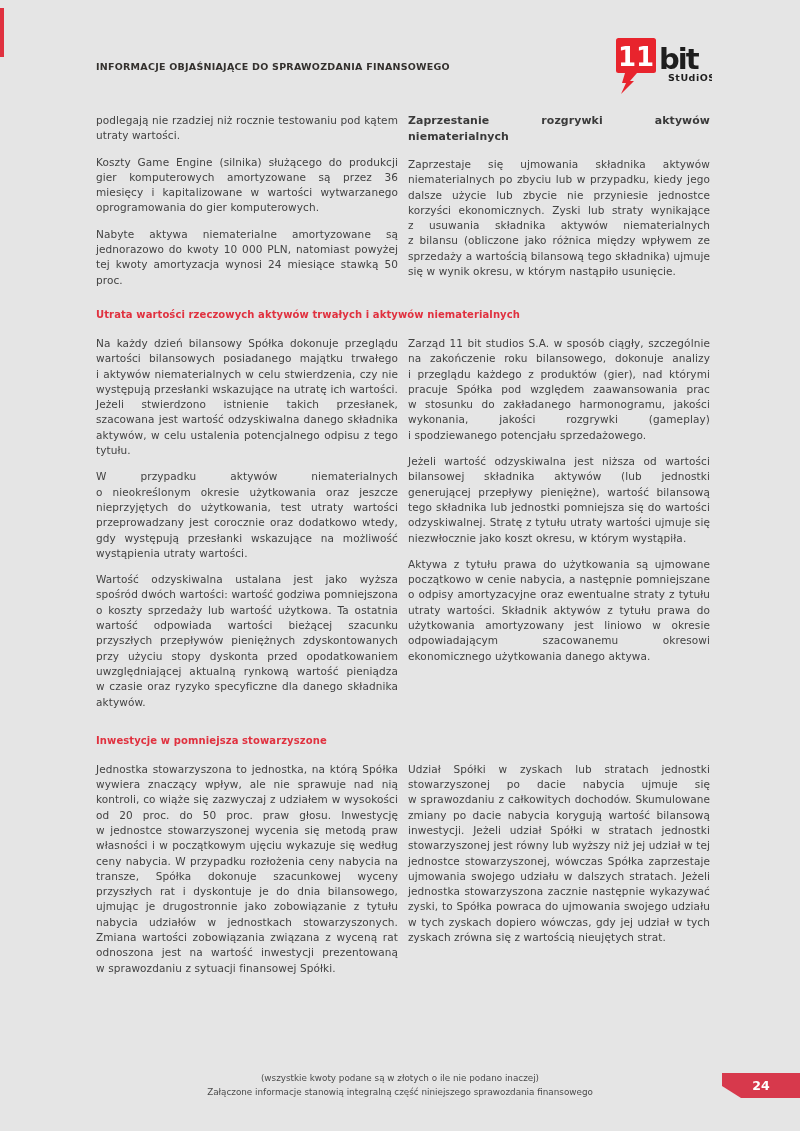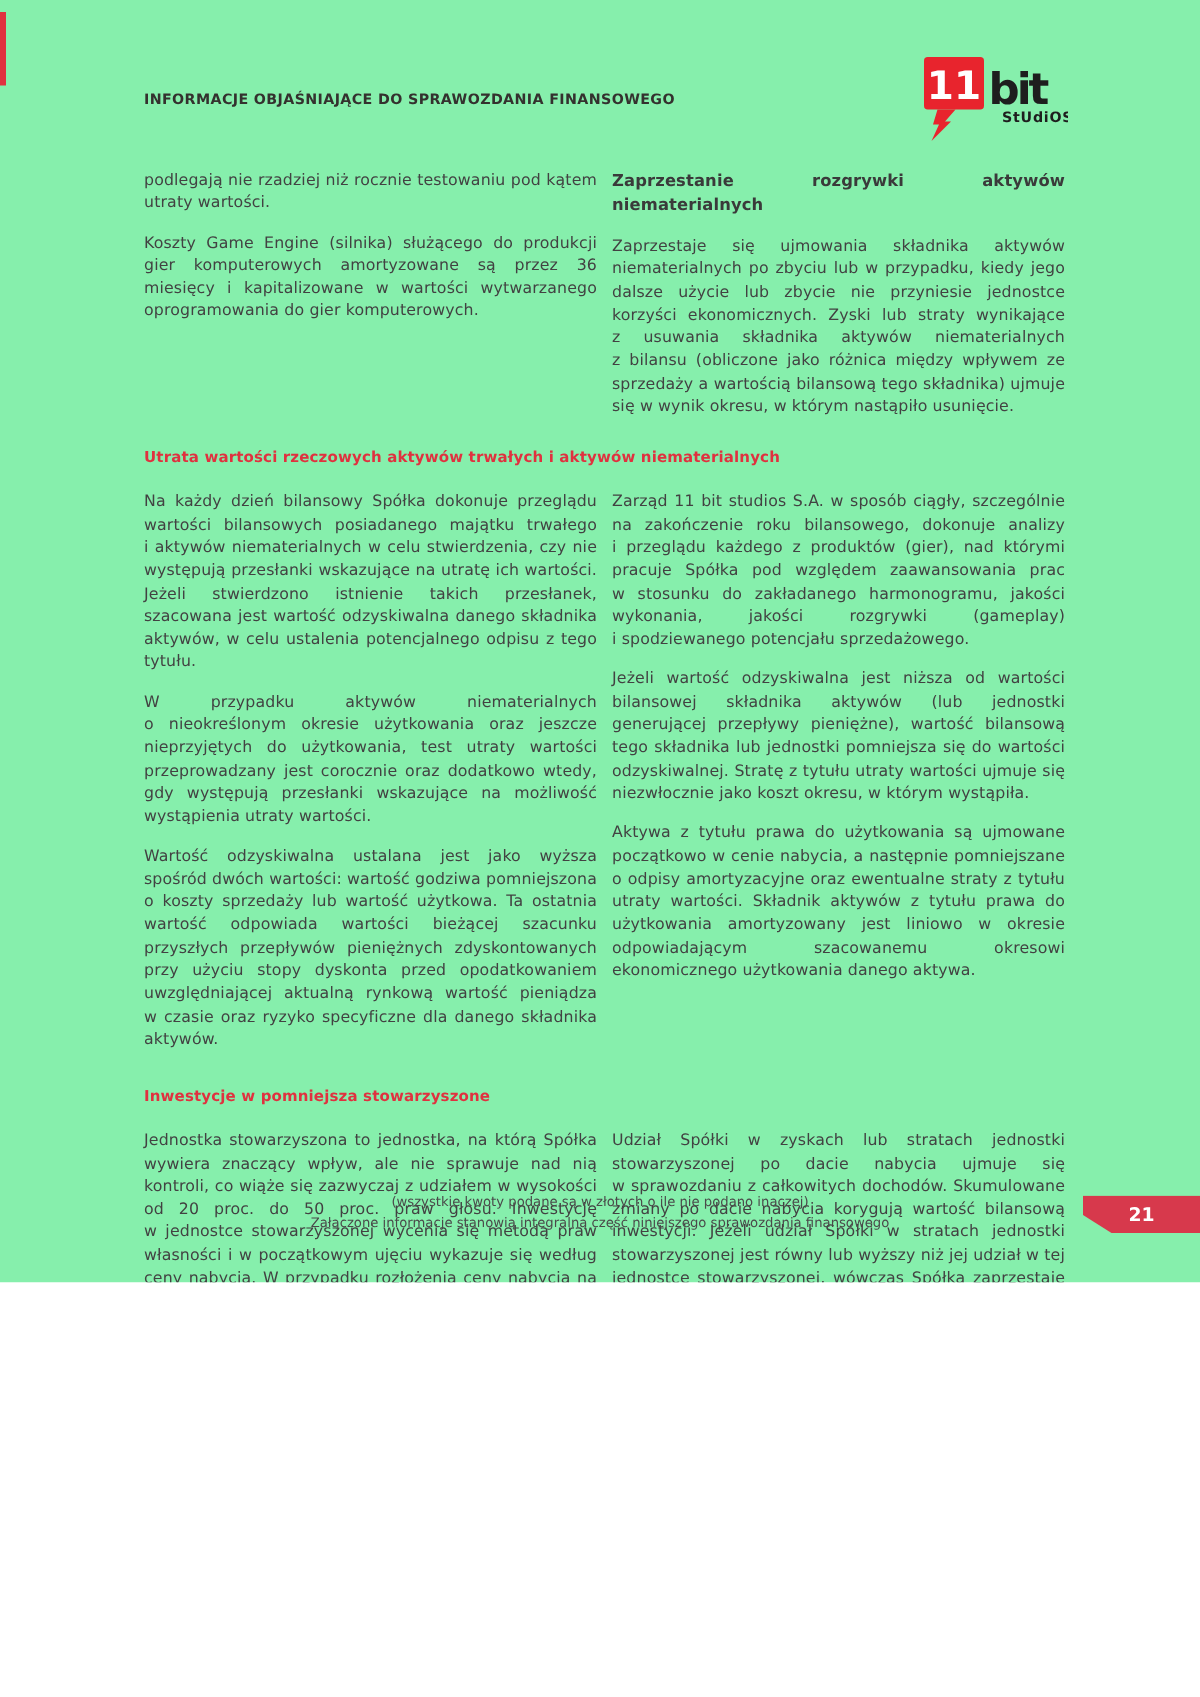--- a/index.html
+++ b/index.html
@@ -1,17 +1,17 @@
 <!DOCTYPE html>
 <html lang="pl"><head>
 <meta charset="utf-8">
 <style>
   html,body { margin:0; padding:0; background:#ffffff; }
   .page {
-    position:relative; width:800px; height:855px; background:#86efac;
+    position:relative; width:800px; height:1131px; background:#e5e5e5;
     font-family:"DejaVu Sans", sans-serif; color:#414141; overflow:hidden;
   }
   .accent-bar { position:absolute; left:0; top:8px; width:4px; height:49px; background:#e0313f; }
 
   header.page-header {
     display:flex; justify-content:space-between; align-items:center;
     padding:38px 88px 0 96px;
   }
   .doc-title {
     margin:0; font-size:9.5px; font-weight:bold; letter-spacing:.25px; color:#34312e;
@@ -73,20 +73,21 @@
       </svg>
     </div>
   </header>
 
   <main class="content">
 
     <div class="row intro">
       <div class="col">
         <p class="body-par">podlegają nie rzadziej niż rocznie testowaniu pod kątem utraty wartości.</p>
         <p class="body-par">Koszty Game Engine (silnika) służącego do produkcji gier komputerowych amortyzowane są przez 36 miesięcy i&nbsp;kapitalizowane w&nbsp;wartości wytwarzanego oprogramowania do gier komputerowych.</p>
+        <p class="body-par">Nabyte aktywa niematerialne amortyzowane są jednorazowo do kwoty 10&nbsp;000 PLN, natomiast powyżej tej kwoty amortyzacja wynosi 24 miesiące stawką 50 proc.</p>
       </div>
       <div class="col">
         <h3 class="col-heading">Zaprzestanie rozgrywki aktywów niematerialnych</h3>
         <p class="body-par">Zaprzestaje się ujmowania składnika aktywów niematerialnych po zbyciu lub w&nbsp;przypadku, kiedy jego dalsze użycie lub zbycie nie przyniesie jednostce korzyści ekonomicznych. Zyski lub straty wynikające z&nbsp;usuwania składnika aktywów niematerialnych z&nbsp;bilansu (obliczone jako różnica między wpływem ze sprzedaży a&nbsp;wartością bilansową tego składnika) ujmuje się w&nbsp;wynik okresu, w&nbsp;którym nastąpiło usunięcie.</p>
       </div>
     </div>
 
     <h2 class="red-heading">Utrata wartości rzeczowych aktywów trwałych i aktywów niematerialnych</h2>
 
     <div class="row">
@@ -114,15 +115,15 @@
     </div>
 
   </main>
 
   <footer class="page-footer">
     <div>(wszystkie kwoty podane są w złotych o ile nie podano inaczej)</div>
     <div>Załączone informacje stanowią integralną część niniejszego sprawozdania finansowego</div>
   </footer>
 
   <div class="page-badge">
-    <span>21</span>
+    <span>24</span>
   </div>
 </div>
 
 </body></html>

